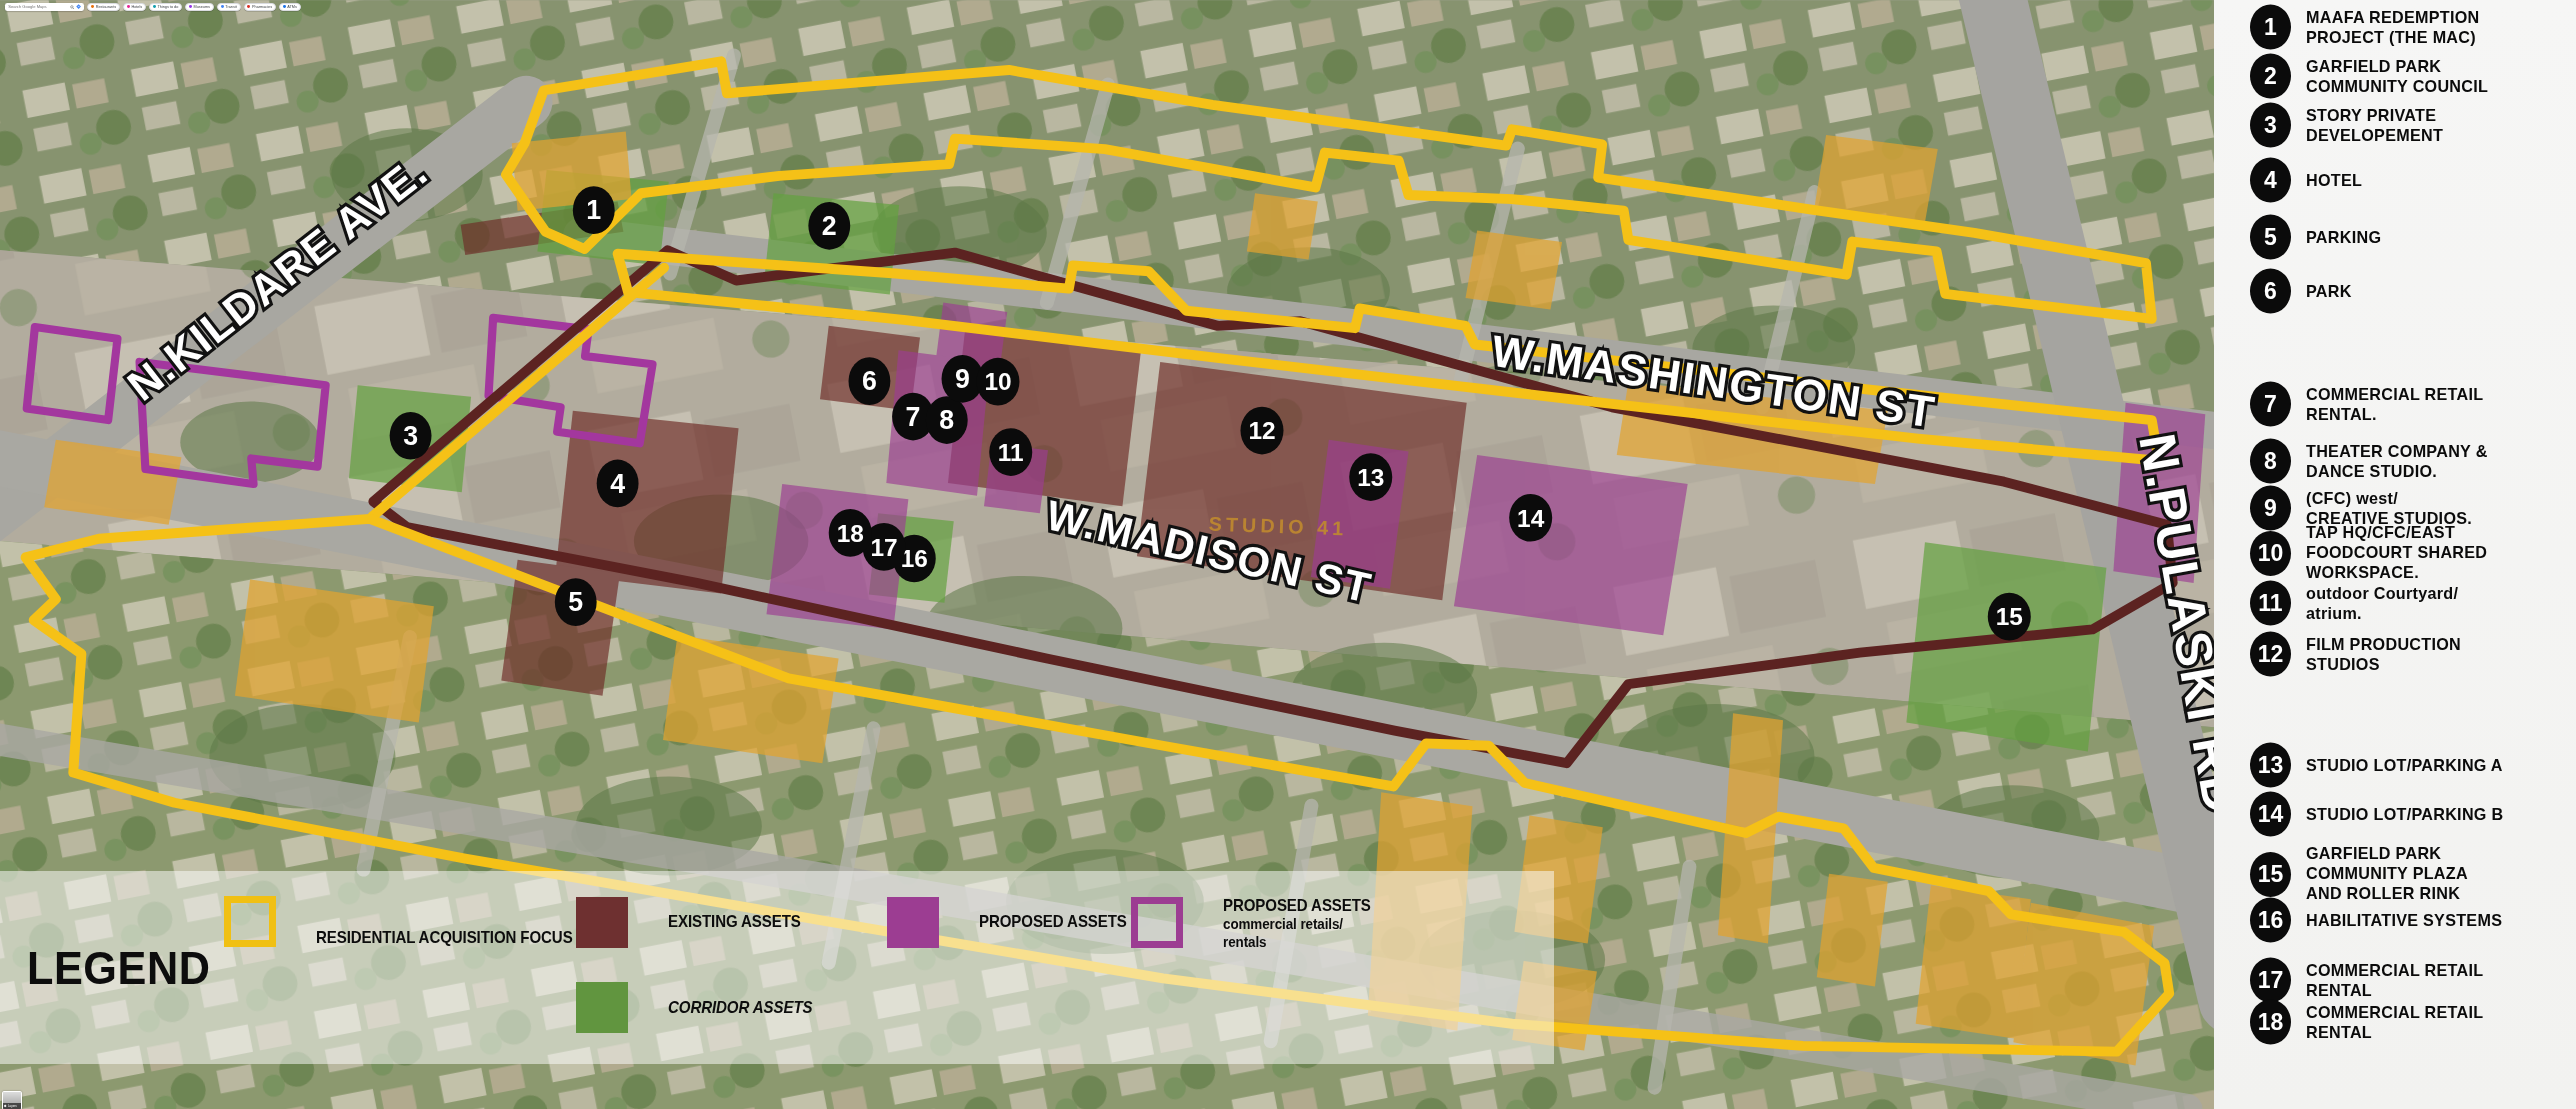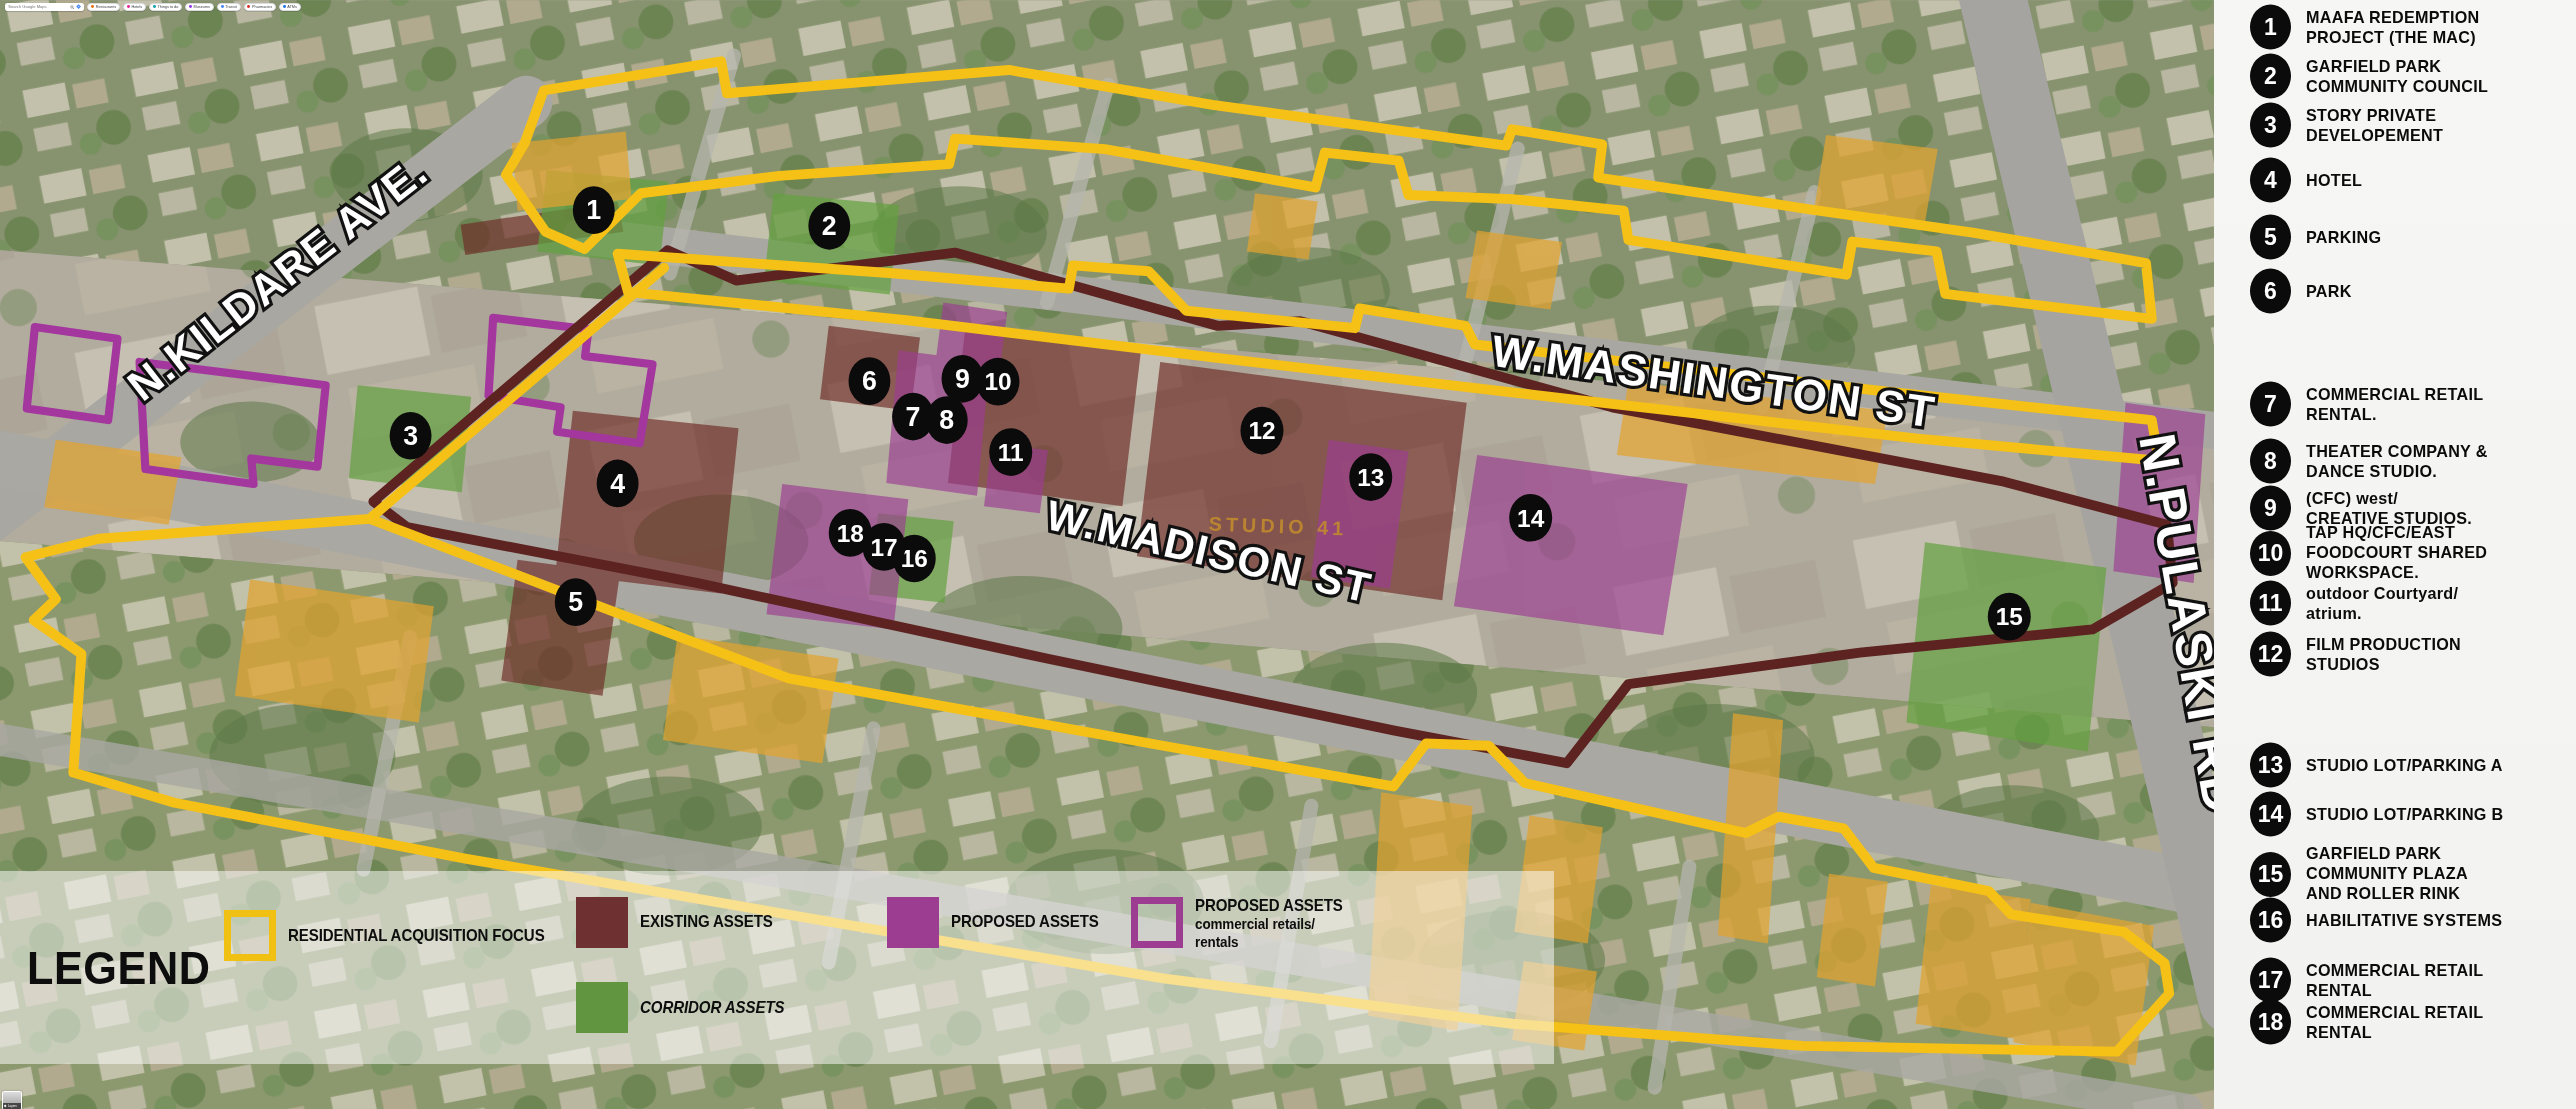--- a/index.html
+++ b/index.html
@@ -25,21 +25,21 @@
   .chip { height:7.6px; background:#fff; border:0.3px solid #dadce0; border-radius:4.1px;
           box-shadow:0 0.6px 0.6px rgba(0,0,0,.25); display:flex; align-items:center;
           gap:1.7px; padding:0 2.9px; font-size:3.8px; color:#3c4043; white-space:nowrap; }
   .chip .dot { width:2.9px; height:2.9px; border-radius:50%; display:inline-block; }
 
   
   #legend { position:absolute; left:0; top:871px; width:1554px; height:193px;
             background:rgba(252,252,251,.53); }
   #legend-title { position:absolute; left:27px; top:69px; font-size:47px; font-weight:700;
                   letter-spacing:0.6px; color:#0d0d0d; transform:scaleX(.92); transform-origin:left; }
-  .lg-entry { position:absolute; display:flex; align-items:flex-start; }
+  .lg-entry { position:absolute; display:flex; align-items:flex-start;gap:28px; }
   .lg-sw { width:52px; height:51px; flex:0 0 auto; }
   .lg-sw.outline { background:transparent; border:7.6px solid; }
   .lg-txt { margin-left:11.6px; font-weight:700; font-size:15.7px; letter-spacing:-0.1px;
             color:#0d0d0d; line-height:18px; transform:scaleX(.96); transform-origin:left;
             white-space:pre-line; }
   .lg-sub { font-size:14px; line-height:15.7px; font-weight:700; }
   .lg-center { align-items:center; }
 
   
   #sidebar { position:absolute; left:2214px; top:0; width:362px; height:1110px;
@@ -319,21 +319,21 @@
       <span class="chip">
           <i class="dot" style="background:#1a73e8"></i>
           <span>ATMs</span>
         </span>
     </div>
   </div>
 
   <div id="legend">
     <div id="legend-title">LEGEND</div>
 
-    <div class="lg-entry lg-center" style="left:224px; top:39px;">
+    <div class="lg-entry lg-center" style="left:224px; top:25px;align-items:flex-end;">
       <span class="lg-sw outline" style="border-color:#F0C013"></span>
       <span class="lg-txt">RESIDENTIAL ACQUISITION FOCUS</span>
     </div>
 
     <div class="lg-entry lg-center" style="left:576px; top:25.6px;text-align:right;">
       <span class="lg-sw" style="background:#6E3030"></span>
       <span class="lg-txt">EXISTING ASSETS</span>
     </div>
     <div class="lg-entry lg-center" style="left:576px; top:111px;font-style:italic;">
       <span class="lg-sw" style="background:#61953F"></span>

